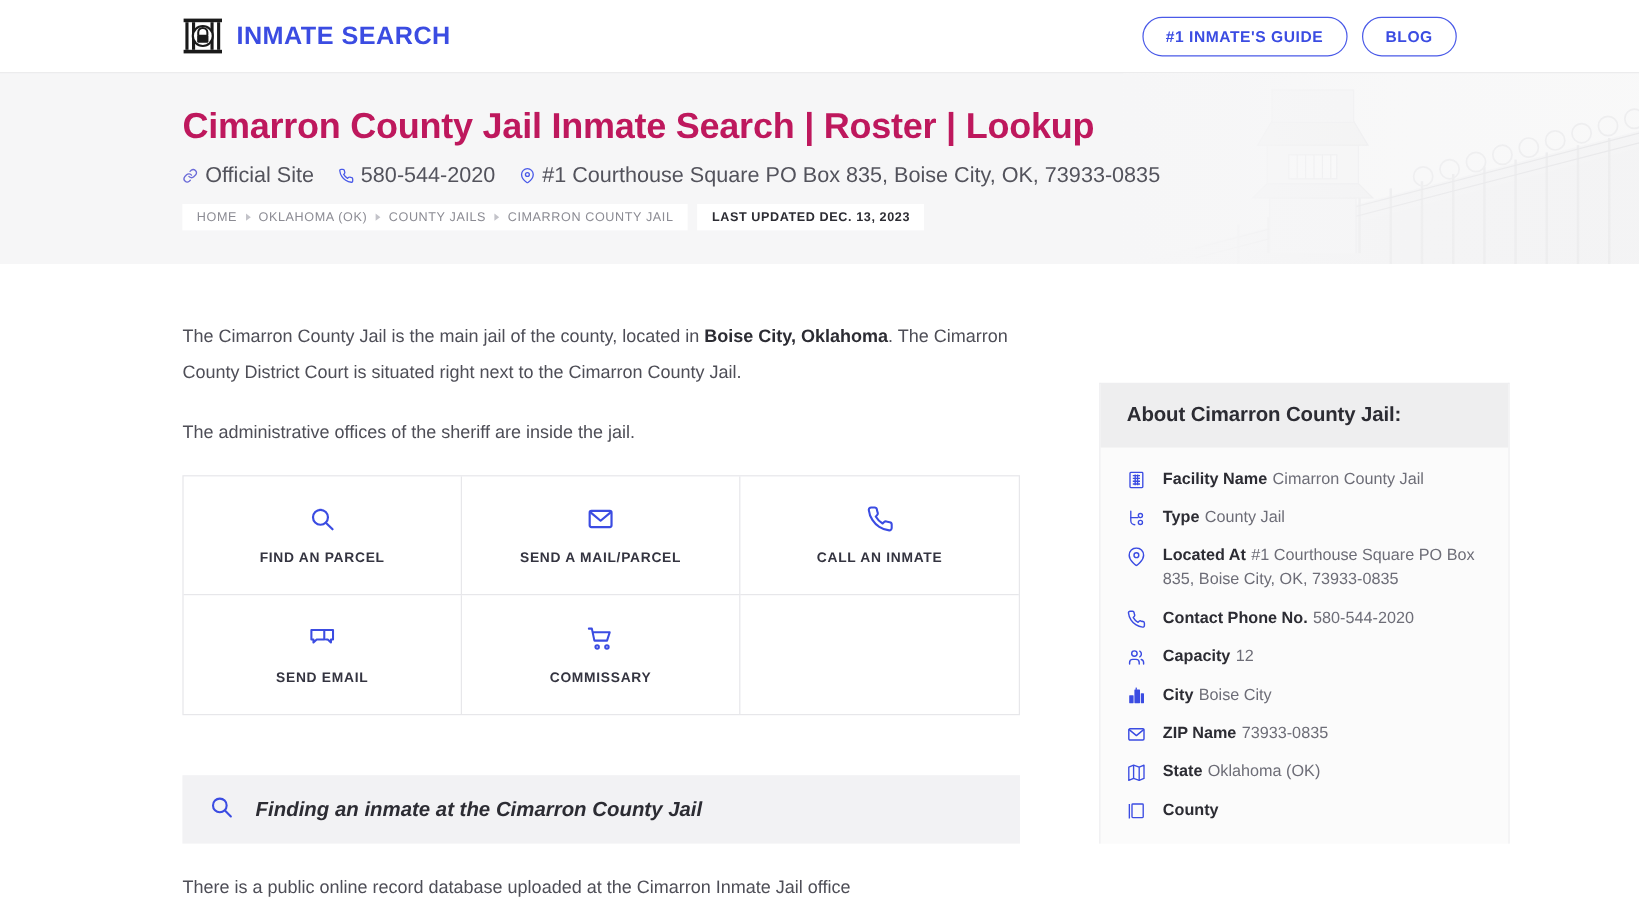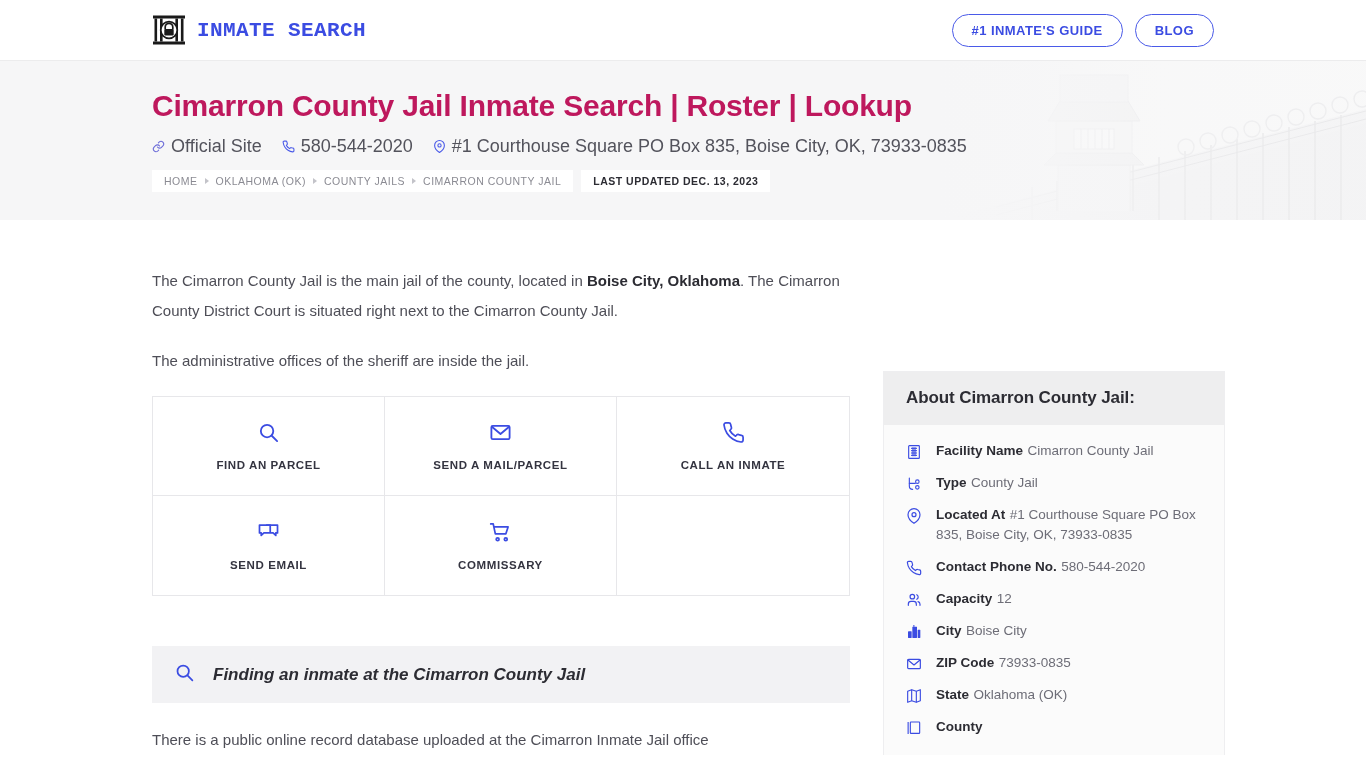--- a/index.html
+++ b/index.html
@@ -22,21 +22,20 @@
     align-items: center;
     padding: 0 152px;
     z-index: 5;
   }
   .brand {
     display: flex;
     align-items: center;
     gap: 11px;
     text-decoration: none;
     cursor: pointer;
-    font-family: Liberation Mono, monospace;
   }
   .brand-mark {
     width: 34px;
     height: 32px;
     flex: 0 0 auto;
     display: block;
   }
   .brand-text {
     font-size: 21px;
     font-weight: 700;
@@ -159,23 +158,23 @@
     display: flex;
     align-items: center;
     color: #2c2c33;
     font-weight: 700;
     white-space: nowrap;
   }
 
   
   .page {
     display: flex;
-    gap: 33px;
+    gap: 66px;
     padding: 46px 152px 0 152px;
-    align-items: flex-end;
+    align-items: center;
   }
   .col-main { width: 698px; flex: 0 0 698px; }
   .col-side { width: 342px; flex: 0 0 342px; }
 
   .body-par {
     font-size: 15px;
     line-height: 30px;
     color: #4e4e57;
     margin-bottom: 20px;
   }
@@ -598,21 +597,21 @@
         </div>
 
         <div class="about-row">
           <span class="about-ico">
             <svg width="16" height="16" viewBox="0 0 24 24" fill="none" stroke="currentColor" stroke-width="1.8" stroke-linecap="round" stroke-linejoin="round">
               <rect x="2.5" y="5" width="19" height="14" rx="1.5"></rect>
                 <polyline points="3,6 12,13.5 21,6"></polyline>
             </svg>
           </span>
           <span class="about-txt">
-            <span class="about-label">ZIP Code</span>
+            <span class="about-label">ZIP Name</span>
             <span class="about-value">73933-0835</span>
           </span>
         </div>
 
         <div class="about-row">
           <span class="about-ico">
             <svg width="16" height="16" viewBox="0 0 24 24" fill="none" stroke="currentColor" stroke-width="1.7" stroke-linejoin="round">
               <polygon points="2.5,5 8.5,2.5 15.5,5 21.5,2.5 21.5,19 15.5,21.5 8.5,19 2.5,21.5"></polygon>
               <line x1="8.5" y1="2.5" x2="8.5" y2="19"></line>
               <line x1="15.5" y1="5" x2="15.5" y2="21.5"></line>

